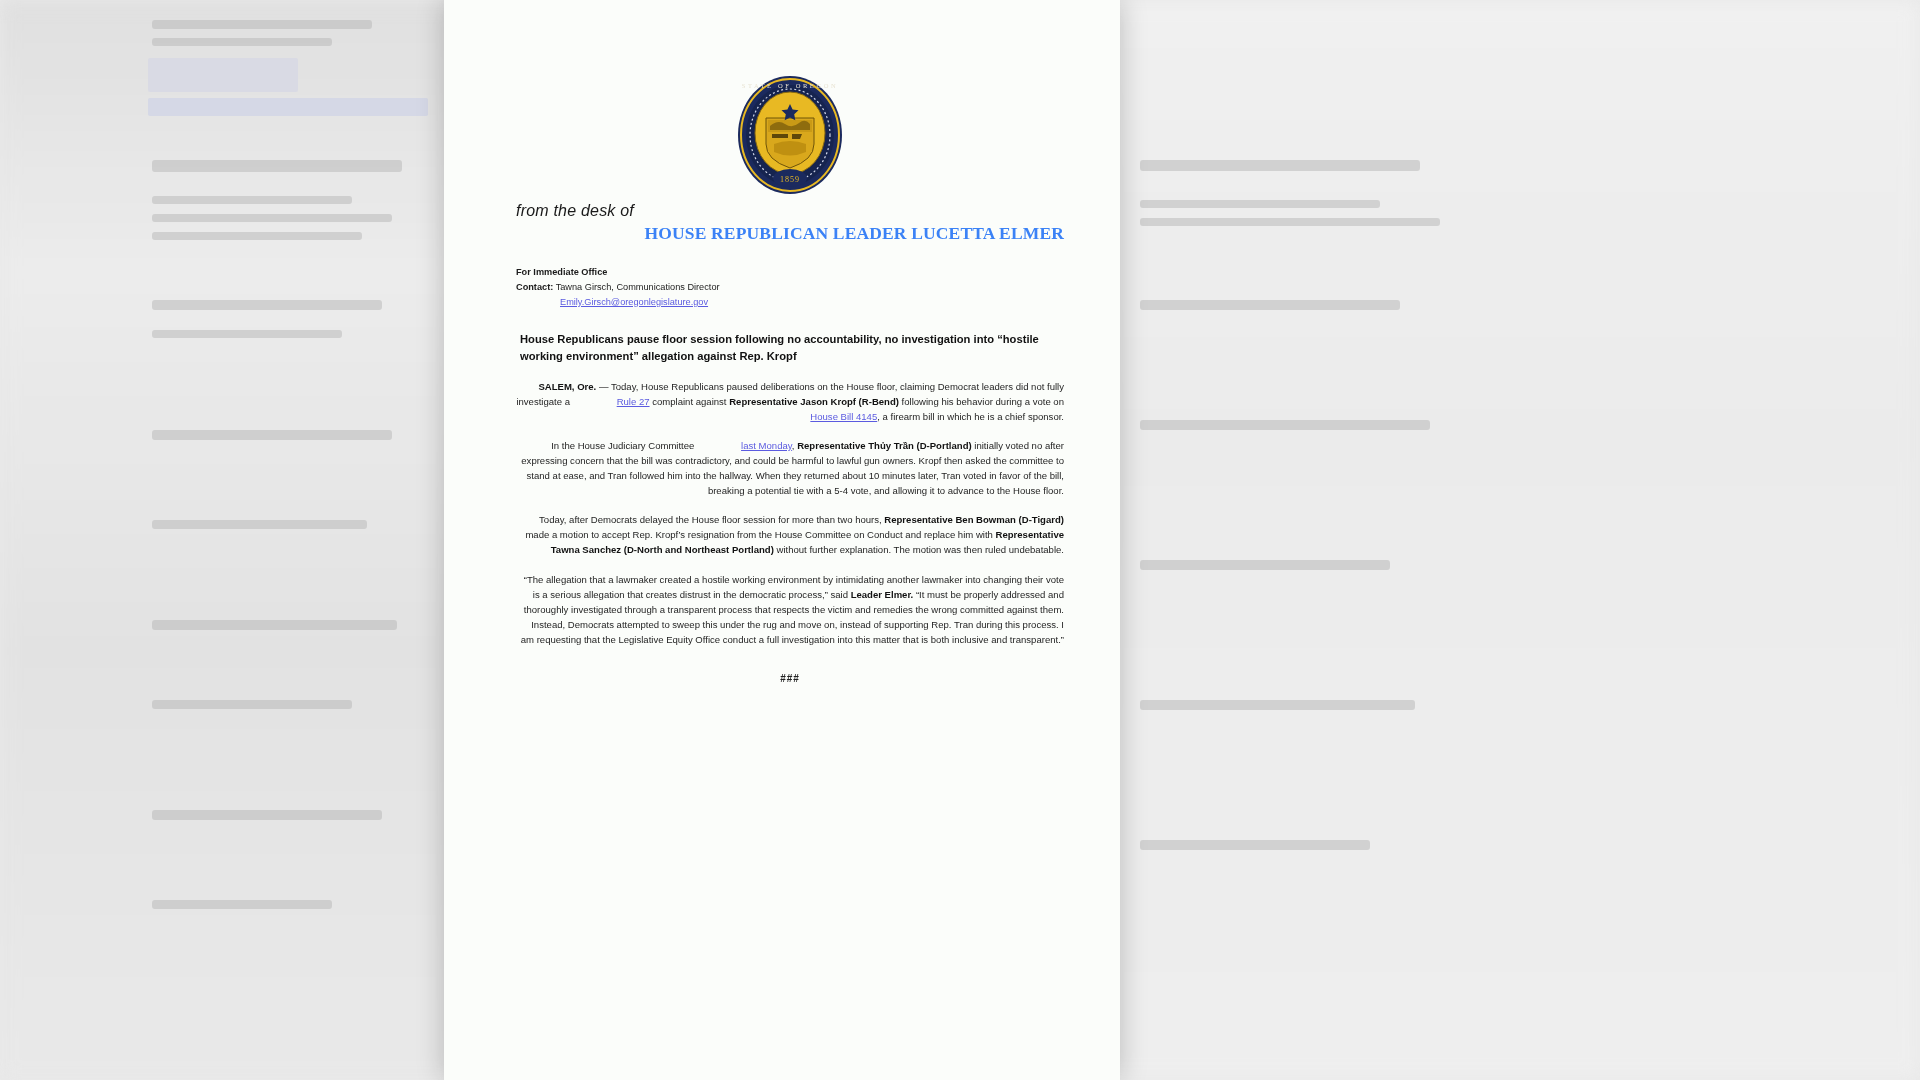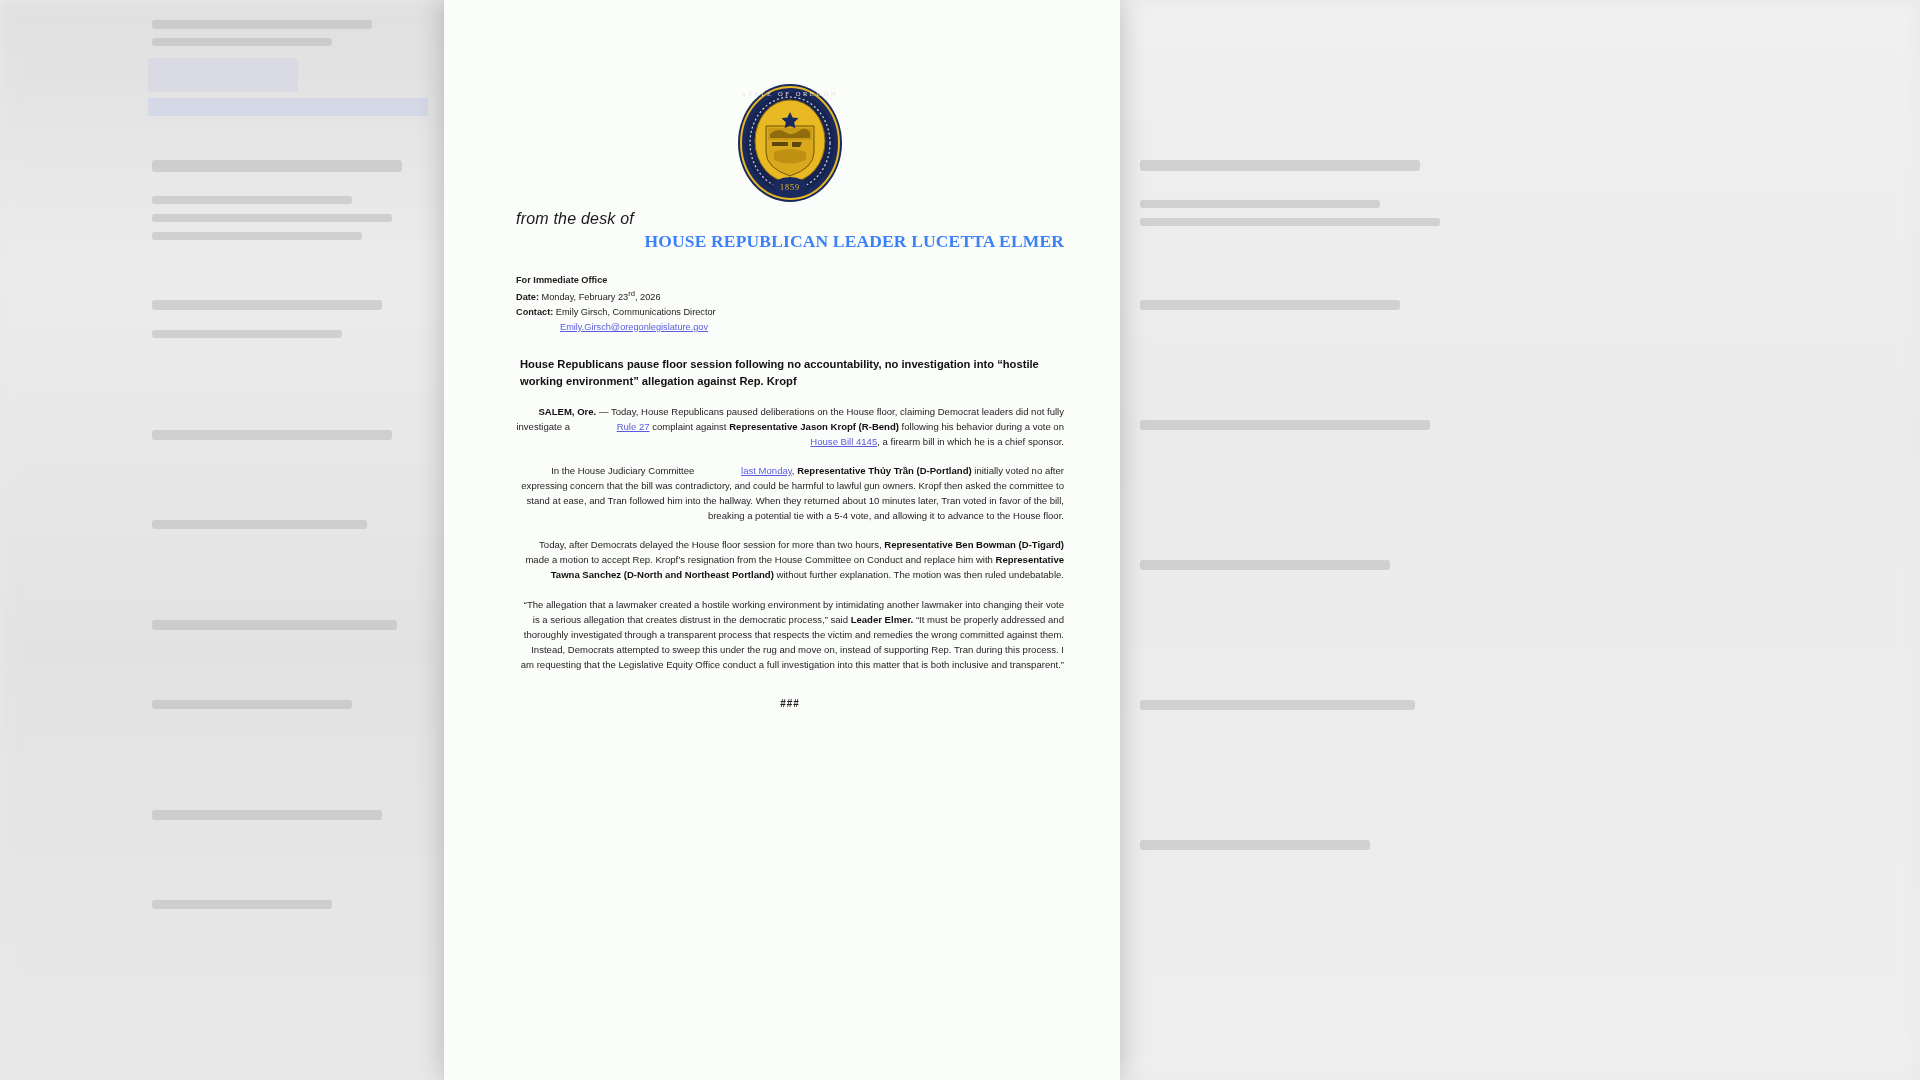--- a/index.html
+++ b/index.html
@@ -40,21 +40,21 @@
   #page {
     position:absolute;
     left:444px; top:0;
     width:676px; height:1080px;
     background:#fbfdfa;
     box-shadow:0 0 26px rgba(0,0,0,.22);
     padding:0 0;
   }
   #page-inner {
     position:absolute;
-    left:72px; right:56px; top:8px;
+    left:72px; right:56px; top:0;
   }
 
   
   #seal-wrap { text-align:center; padding-top:74px; }
   #seal { display:inline-block; }
 
   #from-desk {
     text-align:left;
     font-family:Liberation Sans, sans-serif;
     font-style:italic;
@@ -176,26 +176,22 @@
 
     <div id="from-desk">from the desk of</div>
 
     <div id="letterhead-name">HOUSE REPUBLICAN LEADER LUCETTA ELMER</div>
 
     <div id="meta">
       <div>
         <span class="lbl">For Immediate Office</span>
       </div>
       <div>
-        <span class="lbl">Date:</span>
-        <span>Monday, February 23</span><sup>rd</sup><span>, 2026</span>
-      </div>
-      <div>
         <span class="lbl">Contact:</span>
-        <span>Emily Girsch, Communications Director</span>
+        <span>Tawna Girsch, Communications Director</span>
       </div>
       <div>
         <a href="#" class="lnk">Emily.Girsch@oregonlegislature.gov</a>
       </div>
     </div>
 
     <div id="headline">House Republicans pause floor session following no accountability, no investigation into “hostile working environment” allegation against Rep. Kropf</div>
 
     <p class="para">
       <b>SALEM, Ore.</b><span> — Today, House Republicans paused deliberations on the House floor, claiming Democrat leaders did not fully investigate a </span><a href="#" class="lnk">Rule 27</a><span> complaint against </span><b>Representative Jason Kropf (R-Bend)</b><span> following his behavior during a vote on </span><a href="#" class="lnk">House Bill 4145</a><span>, a firearm bill in which he is a chief sponsor.</span>

